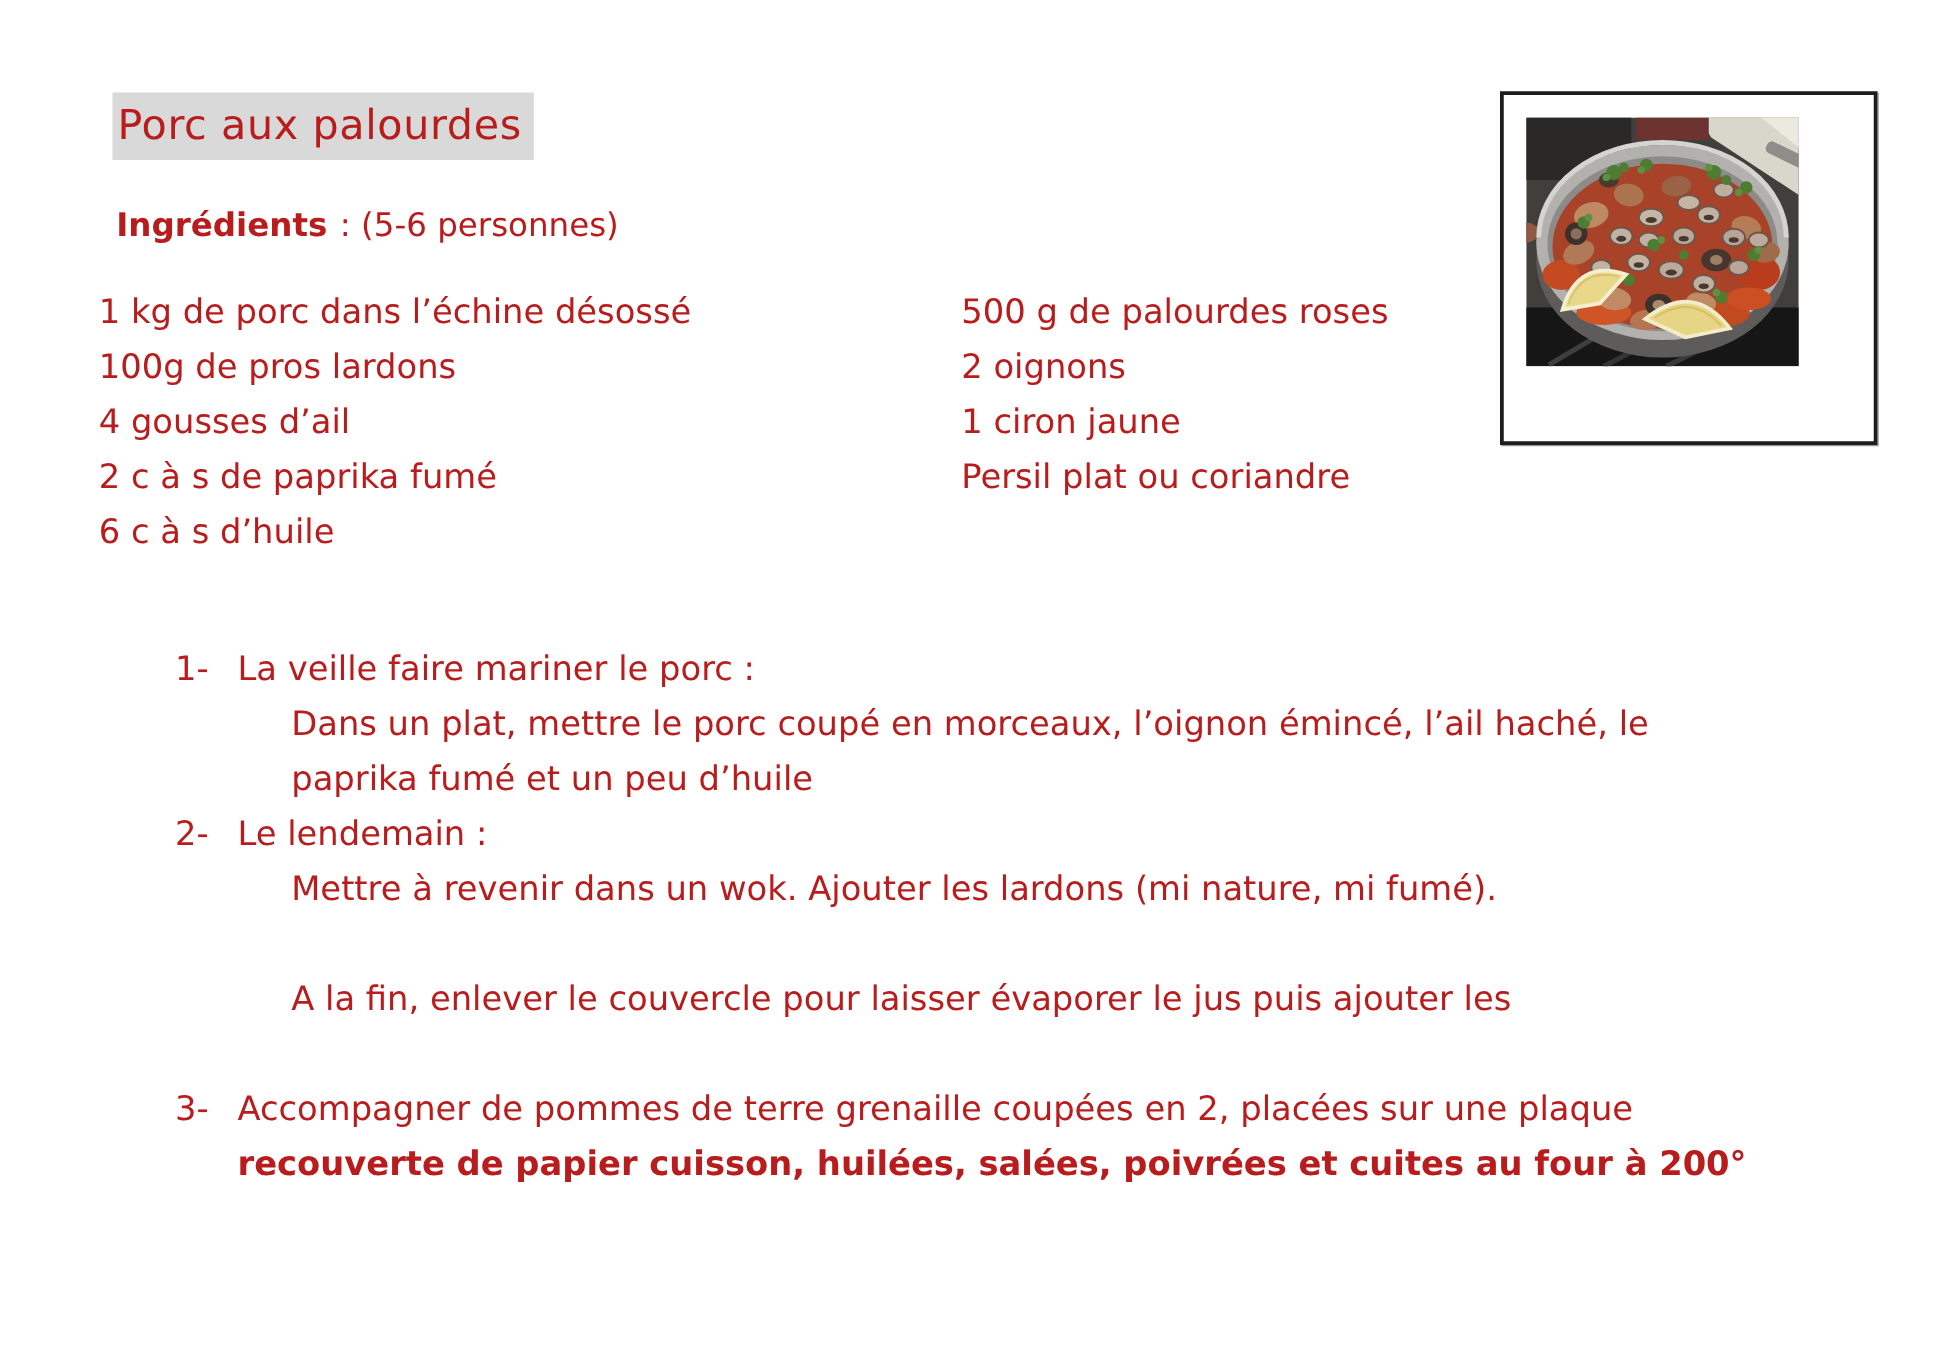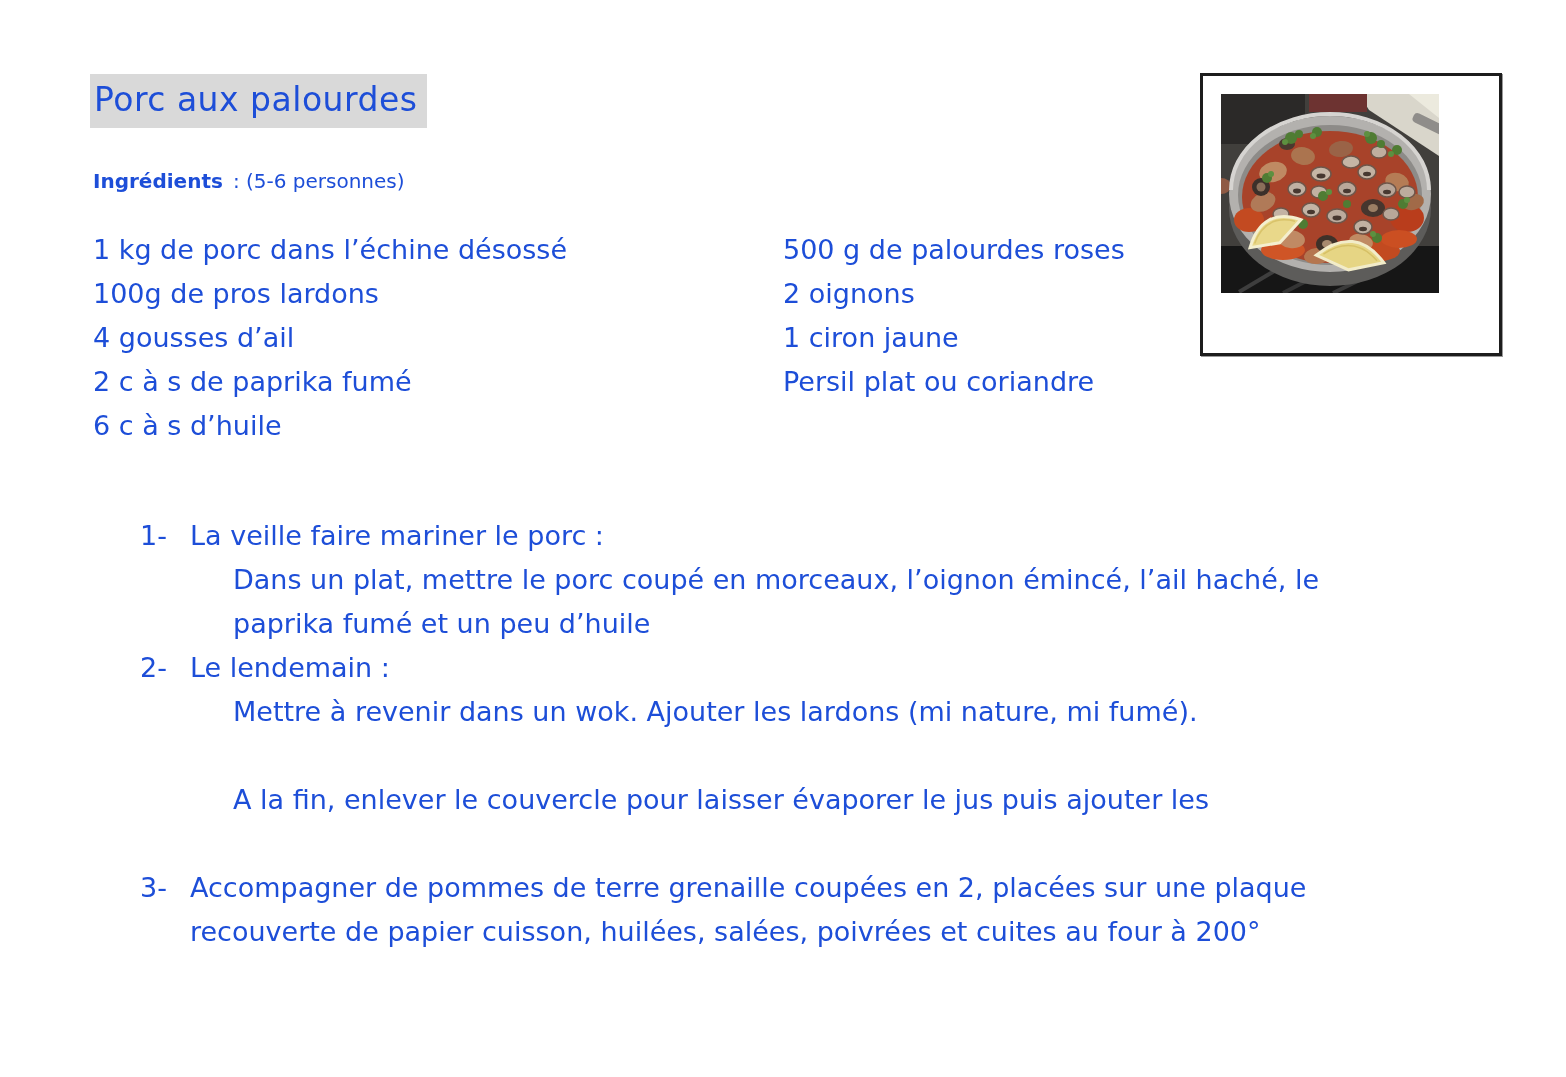--- a/index.html
+++ b/index.html
@@ -2,21 +2,21 @@
 <html lang="fr"><head>
 <meta charset="utf-8">
 <style>
   html, body { margin: 0; padding: 0; background: #ffffff; }
   .page {
     position: relative;
     width: 1566px;
     height: 1077px;
     background: #ffffff;
     font-family: "DejaVu Sans", sans-serif;
-    color: #1d4ed8;
+    color: #b91c1c;
     overflow: hidden;
   }
 
   
   .doc-title {
     position: absolute;
     left: 90px;
     top: 74px;
     margin: 0;
     font-size: 33px;
@@ -25,52 +25,52 @@
     background: #d9d9d9;
     padding: 4px 10px 6px 4px;
     letter-spacing: 0.5px;
   }
 
   
   .ing-heading {
     position: absolute;
     left: 93px;
     top: 161px;
-    font-size: 20px;
+    font-size: 26px;
     line-height: 40px;
     white-space: nowrap;
   }
   .ing-heading .bold { font-weight: 700; }
   .ing-heading .rest { margin-left: 10px; font-weight: 400; }
 
   
   .ingredients {
     position: absolute;
-    left: 93px;
+    left: 79px;
     top: 228px;
     display: flex;
     width: 1100px;
   }
   .ing-col { font-size: 27px; line-height: 44px; white-space: nowrap; }
   .ing-col.left { width: 690px; flex: none; }
   .ing-line { height: 44px; }
 
   
   .instructions {
     position: absolute;
     left: 93px;
     top: 514px;
     width: 1420px;
     font-size: 27px;
     line-height: 44px;
   }
   .line { display: flex; white-space: nowrap; height: 44px; }
   .line .num { display: inline-block; width: 50px; flex: none; }
   .line.step   { padding-left: 47px; }
-  .line.cont   { padding-left: 47px; }
+  .line.cont   { padding-left: 47px; font-weight: bold; }
   .line.detail { padding-left: 140px; flex-direction: column; }
 
   
   .photo-frame {
     position: absolute;
     left: 1200px;
     top: 73px;
     width: 260px;
     height: 241px;
     background: #ffffff;

